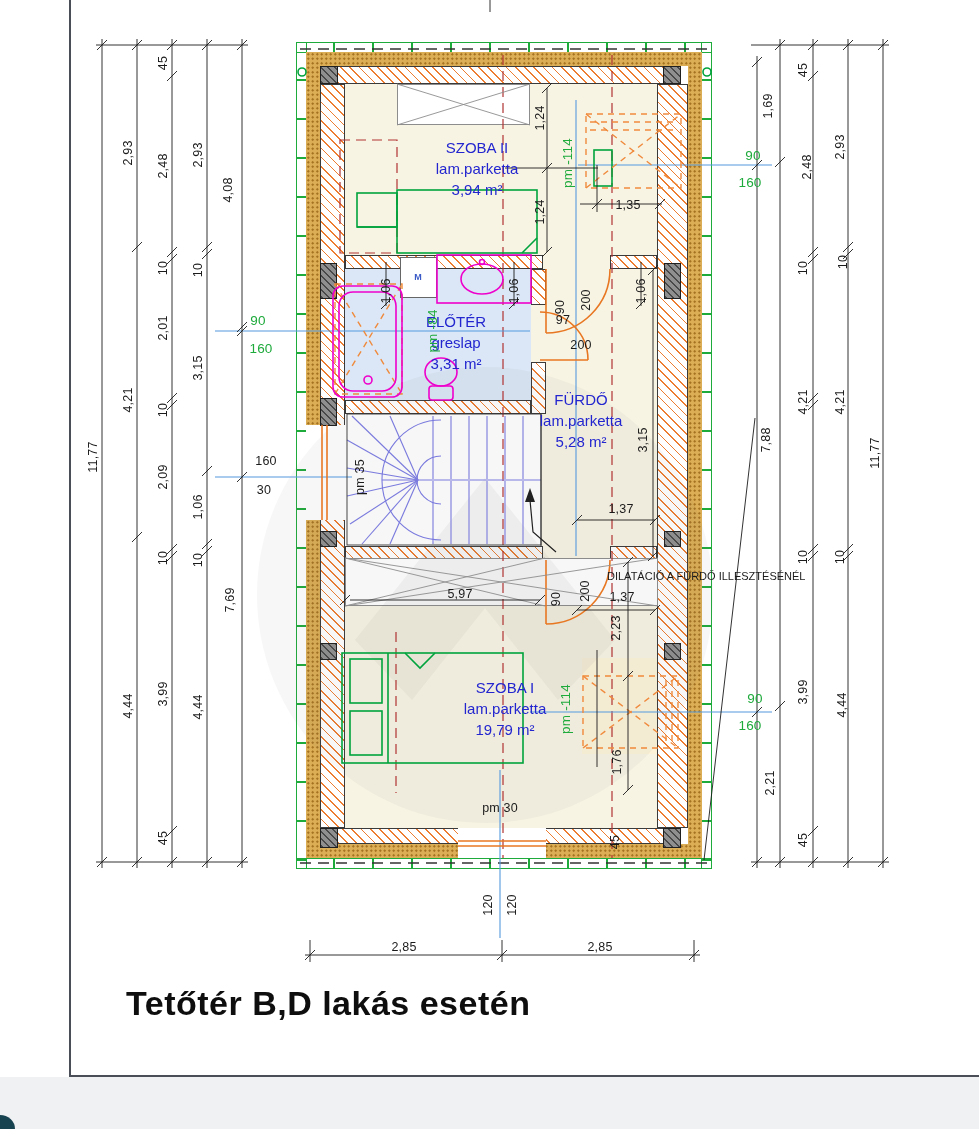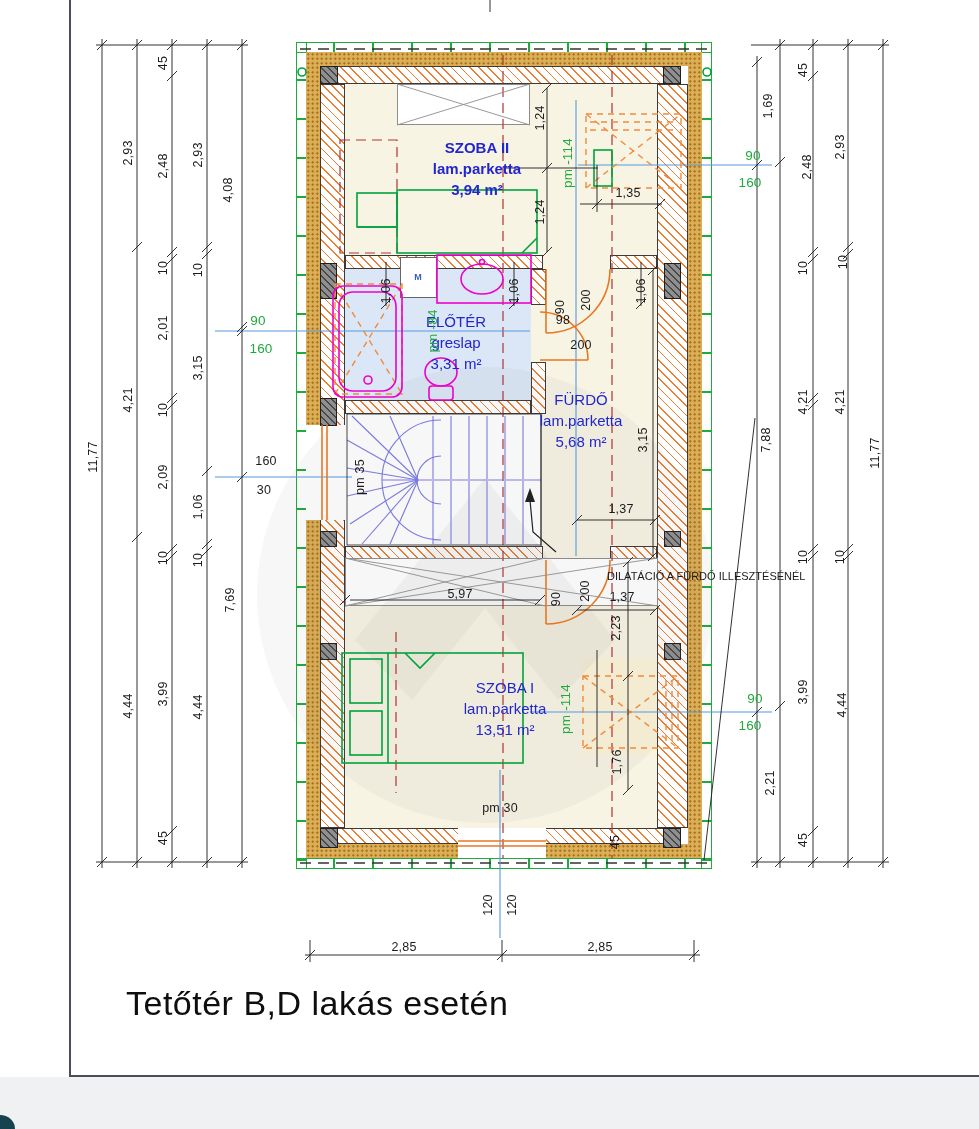--- a/index.html
+++ b/index.html
@@ -26,21 +26,21 @@
   .clad-v{width:11px;border-left:1.5px solid #1faa3c;border-right:1.5px solid #1faa3c;background:repeating-linear-gradient(180deg,transparent 0,transparent 37px,#1faa3c 37px,#1faa3c 39px);box-sizing:border-box;}
   .clad-h{height:11px;border-top:1.5px solid #1faa3c;border-bottom:1.5px solid #1faa3c;background:repeating-linear-gradient(90deg,transparent 0,transparent 37px,#1faa3c 37px,#1faa3c 39px);box-sizing:border-box;}
   svg.layer{position:absolute;left:0;top:0;pointer-events:none;}
   
   .dim{position:absolute;transform:translate(-50%,-50%);font-size:12.5px;color:#1b1b1b;white-space:nowrap;letter-spacing:.2px;}
   .dim.rot{transform:translate(-50%,-50%) rotate(-90deg);}
   .dim.c-g{color:#1faa3c;font-size:13.5px;}
   .dim.c-m{color:#3a5bc7;font-size:9px;font-weight:bold;}
   .room-label{position:absolute;transform:translate(-50%,0);text-align:center;color:#2326cf;font-size:15px;line-height:21px;white-space:nowrap;}
   .note-text{position:absolute;font-size:11px;color:#1b1b1b;white-space:nowrap;}
-  .sheet-title{position:absolute;font-size:34px;color:#0e0e0e;white-space:nowrap;letter-spacing:.5px;}
+  .sheet-title{position:absolute;font-size:34px;color:#0e0e0e;white-space:nowrap;letter-spacing:.5px;font-weight:bold;}
 </style>
 </head>
 <body>
 
 <div id="canvas">
 
   <div class="abs fill-cream" style="left:345px;top:84px;width:312px;height:744px;"></div>
   <div class="abs fill-white" style="left:345px;top:414px;width:196px;height:132px;"></div>
   <div class="abs fill-blue" style="left:345px;top:269px;width:186px;height:131px;"></div>
   <div class="abs fill-pale" style="left:582px;top:658px;width:100px;height:96px;"></div>
@@ -321,39 +321,39 @@
         <line x1="648" y1="275" x2="658" y2="265"></line>
         <line x1="648" y1="561" x2="658" y2="551"></line>
         <line x1="381" y1="309" x2="391" y2="299"></line>
         <line x1="509" y1="309" x2="519" y2="299"></line>
         <line x1="636" y1="309" x2="646" y2="299"></line>
         <line x1="237" y1="336" x2="247" y2="326"></line>
         <line x1="237" y1="482" x2="247" y2="472"></line>
       </g>
   </svg>
 
-  <div class="room-label" style="left:477px;top:137px;font-weight:bold;">
+  <div class="room-label" style="left:477px;top:137px;">
     <div>SZOBA II</div>
     <div>lam.parketta</div>
     <div>3,94 m²</div>
   </div>
   <div class="room-label" style="left:456px;top:311px;">
     <div>ELŐTÉR</div>
     <div>greslap</div>
     <div>3,31 m²</div>
   </div>
   <div class="room-label" style="left:581px;top:389px;">
     <div>FÜRDŐ</div>
     <div>lam.parketta</div>
-    <div>5,68 m²</div>
+    <div>5,28 m²</div>
   </div>
   <div class="room-label" style="left:505px;top:677px;">
     <div>SZOBA I</div>
     <div>lam.parketta</div>
-    <div>13,51 m²</div>
+    <div>19,79 m²</div>
   </div>
 
   <div class="note-text" style="left:607px;top:570px;">DILATÁCIÓ A FÜRDŐ ILLESZTÉSÉNÉL</div>
 
   <div id="labels">
       <span class="dim rot" style="left: 93px; top: 457px;">11,77</span>
       <span class="dim rot" style="left: 128px; top: 153px;">2,93</span>
       <span class="dim rot" style="left: 128px; top: 400px;">4,21</span>
       <span class="dim rot" style="left: 128px; top: 706px;">4,44</span>
       <span class="dim rot" style="left: 163px; top: 63px;">45</span>
@@ -393,27 +393,27 @@
       <span class="dim rot" style="left: 840px; top: 557px;">10</span>
       <span class="dim rot" style="left: 803px; top: 692px;">3,99</span>
       <span class="dim rot" style="left: 842px; top: 705px;">4,44</span>
       <span class="dim c-g" style="left: 755px; top: 698px;">90</span>
       <span class="dim c-g" style="left: 750px; top: 725px;">160</span>
       <span class="dim rot" style="left: 770px; top: 783px;">2,21</span>
       <span class="dim rot" style="left: 803px; top: 840px;">45</span>
       <span class="dim rot" style="left: 540px; top: 118px;">1,24</span>
       <span class="dim rot" style="left: 540px; top: 212px;">1,24</span>
       <span class="dim rot c-g" style="left: 567px; top: 163px;">pm -114</span>
-      <span class="dim" style="left: 628px; top: 193px;">1,35</span>
+      <span class="dim" style="left: 628px; top: 205px;">1,35</span>
       <span class="dim rot" style="left: 386px; top: 291px;">1,06</span>
       <span class="dim rot" style="left: 514px; top: 291px;">1,06</span>
       <span class="dim rot" style="left: 641px; top: 291px;">1,06</span>
       <span class="dim rot" style="left: 560px; top: 307px;">90</span>
       <span class="dim rot" style="left: 586px; top: 300px;">200</span>
-      <span class="dim" style="left: 563px; top: 320px;">98</span>
+      <span class="dim" style="left: 563px; top: 320px;">97</span>
       <span class="dim" style="left: 581px; top: 345px;">200</span>
       <span class="dim rot c-g" style="left: 432px; top: 331px;">pm -84</span>
       <span class="dim c-m" style="left: 418px; top: 277px;">M</span>
       <span class="dim rot" style="left: 643px; top: 440px;">3,15</span>
       <span class="dim" style="left: 621px; top: 509px;">1,37</span>
       <span class="dim rot" style="left: 360px; top: 477px;">pm 35</span>
       <span class="dim" style="left: 460px; top: 594px;">5,97</span>
       <span class="dim" style="left: 622px; top: 597px;">1,37</span>
       <span class="dim rot" style="left: 556px; top: 599px;">90</span>
       <span class="dim rot" style="left: 585px; top: 591px;">200</span>

